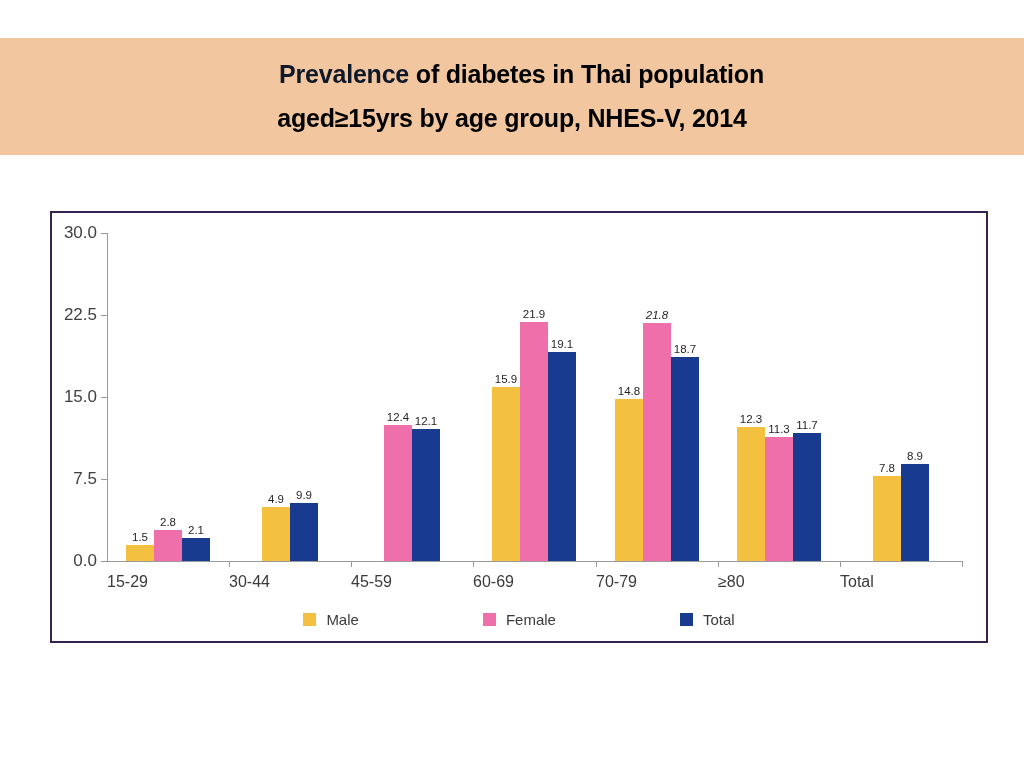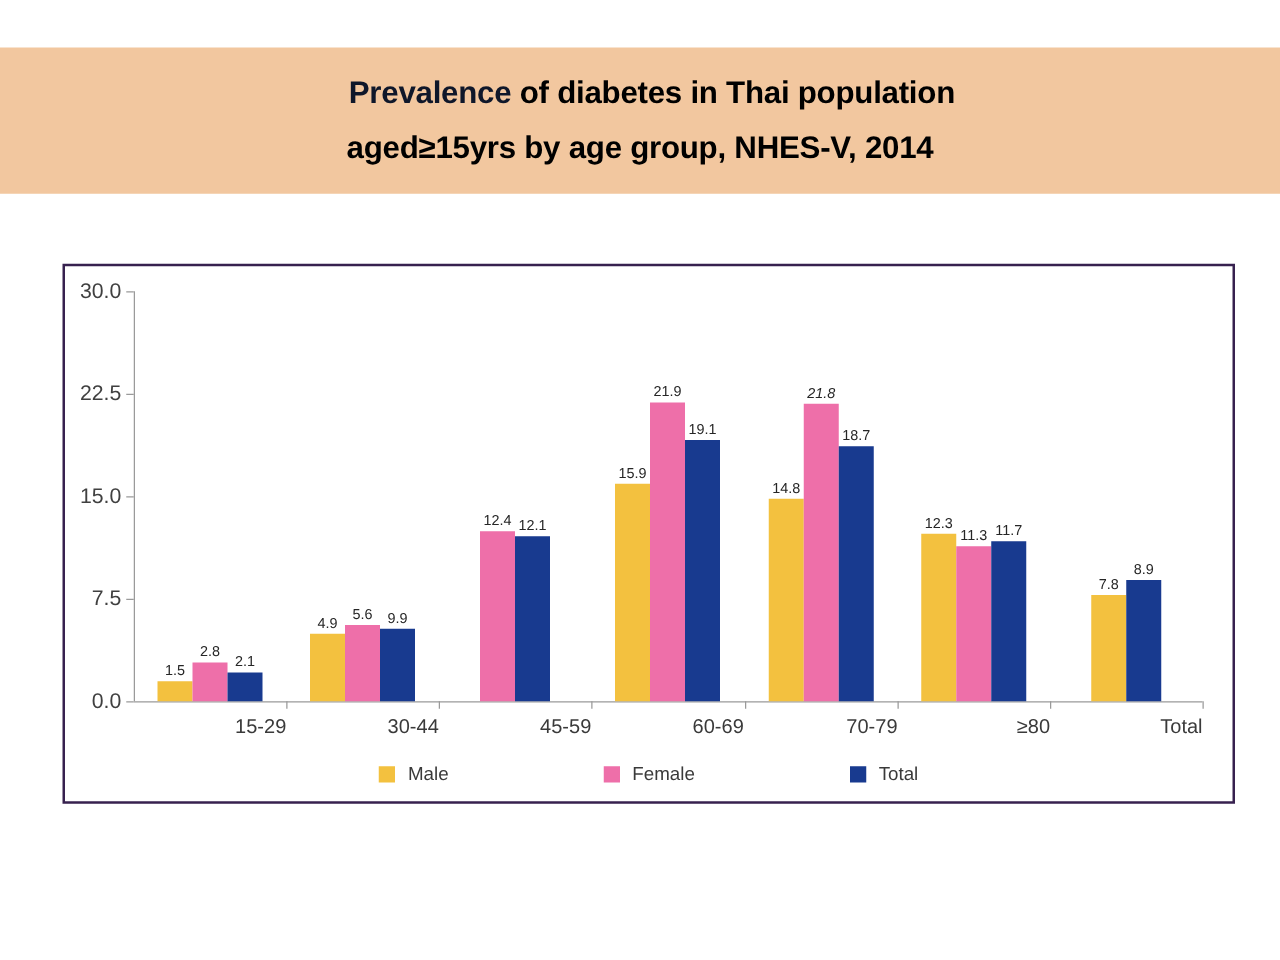--- a/index.html
+++ b/index.html
@@ -138,21 +138,21 @@
     font-size: 11.5px;
     color: #262626;
     white-space: nowrap;
     margin-bottom: 2px;
   }
   .cat-label {
     position: absolute;
     top: 340px;
     left: 0;
     width: 100%;
-    text-align: right;
+    text-align: left;
     font-size: 16px;
     color: #3a3a3a;
     white-space: nowrap;
   }
 
   
   #legend {
     position: absolute;
     left: 0;
     top: 398px;
@@ -230,24 +230,20 @@
           </div>
           <div class="cat-label">15-29</div>
         </div>
         <div class="bar-group" style="left: 122px; width: 122px;">
           <div class="bars-row">
             <div class="bar-slot">
               <div class="bar-value" style="bottom: 53.5733px;">4.9</div>
               <div class="bar-rect" style="height: 53.5733px; background: rgb(243, 193, 63);"></div>
             </div>
             <div class="bar-slot">
-              <div class="bar-value" style="bottom: 61.2267px;">5.6</div>
-              <div class="bar-rect" style="height: 61.2267px; background: rgb(238, 111, 169);"></div>
-            </div>
-            <div class="bar-slot">
               <div class="bar-value" style="bottom: 57.9467px;">9.9</div>
               <div class="bar-rect" style="height: 57.9467px; background: rgb(24, 58, 143);"></div>
             </div>
           </div>
           <div class="cat-label">30-44</div>
         </div>
         <div class="bar-group" style="left: 244px; width: 122px;">
           <div class="bars-row">
             <div class="bar-slot">
               <div class="bar-value" style="bottom: 135.573px;">12.4</div>

